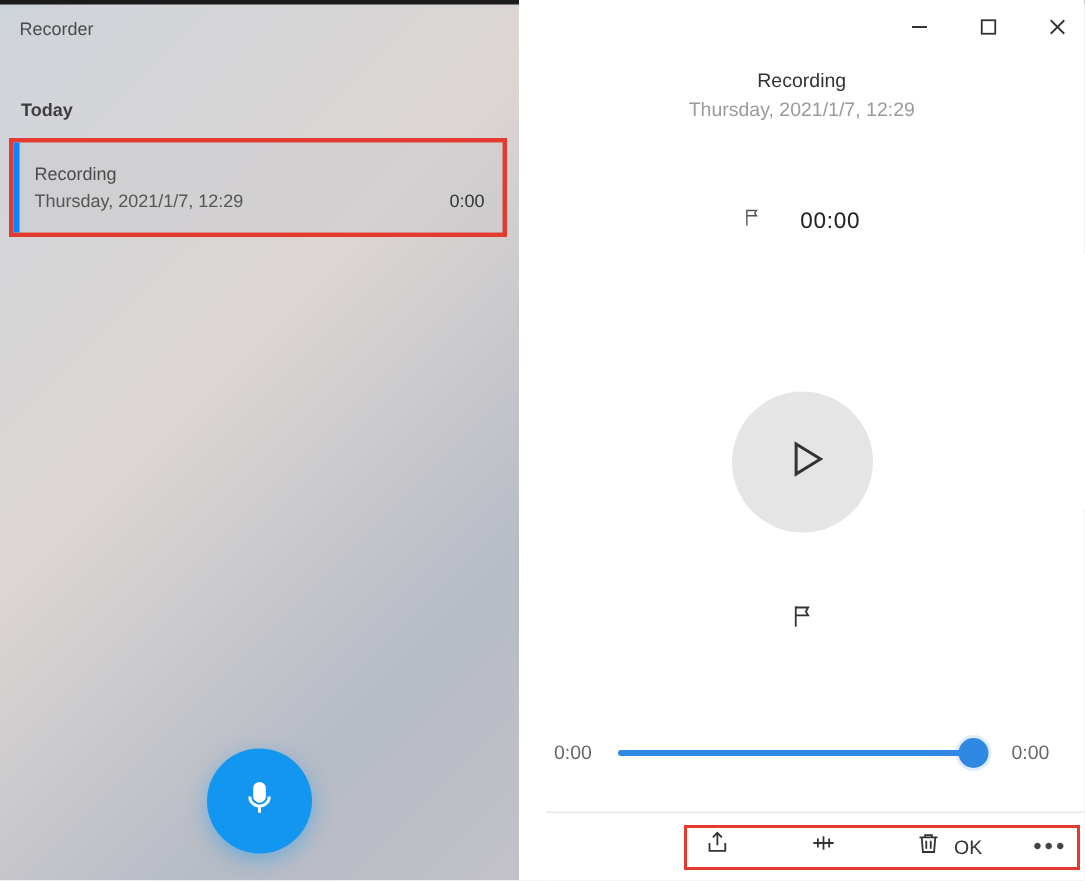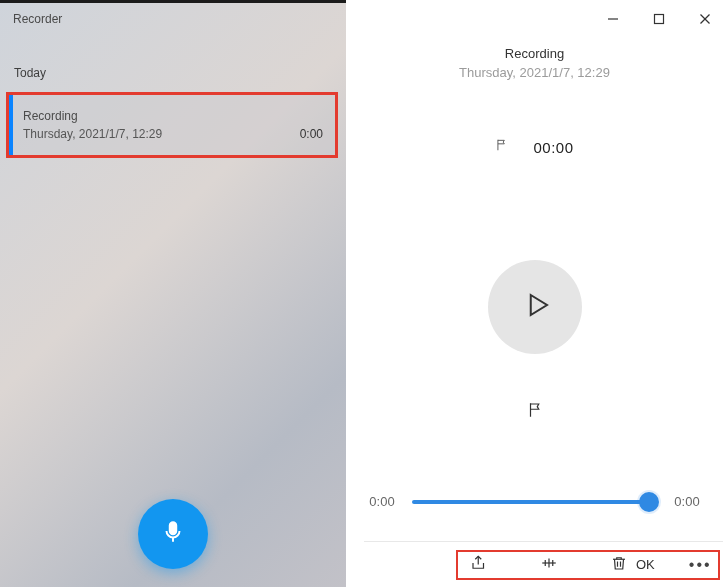--- a/index.html
+++ b/index.html
@@ -13,21 +13,21 @@
   }
   
   .sidebar {
     width: 346px; height: 100%; position: relative;
     display: flex; flex-direction: column;
   }
   .app-title {
     padding: 12px 13px 6px 13px; font-size: 12px; color: #4a4a4a;
   }
   .section-label {
-    padding: 34px 14px 6px 14px; font-size: 12px; color: #3e3e3e; font-weight: 400;
+    padding: 34px 14px 6px 14px; font-size: 12px; color: #3e3e3e; font-weight: 700;
   }
   .recording-item {
     margin: 6px 8px 0 6px; position: relative;
     border: 3px solid #e33b2f;
     background: rgba(255,255,255,0.07);
   }
   .recording-item-inner {
     border-left: 4px solid #0a84ff;
     padding: 14px 12px 14px 10px;
     background: rgba(180,180,190,0.22);

